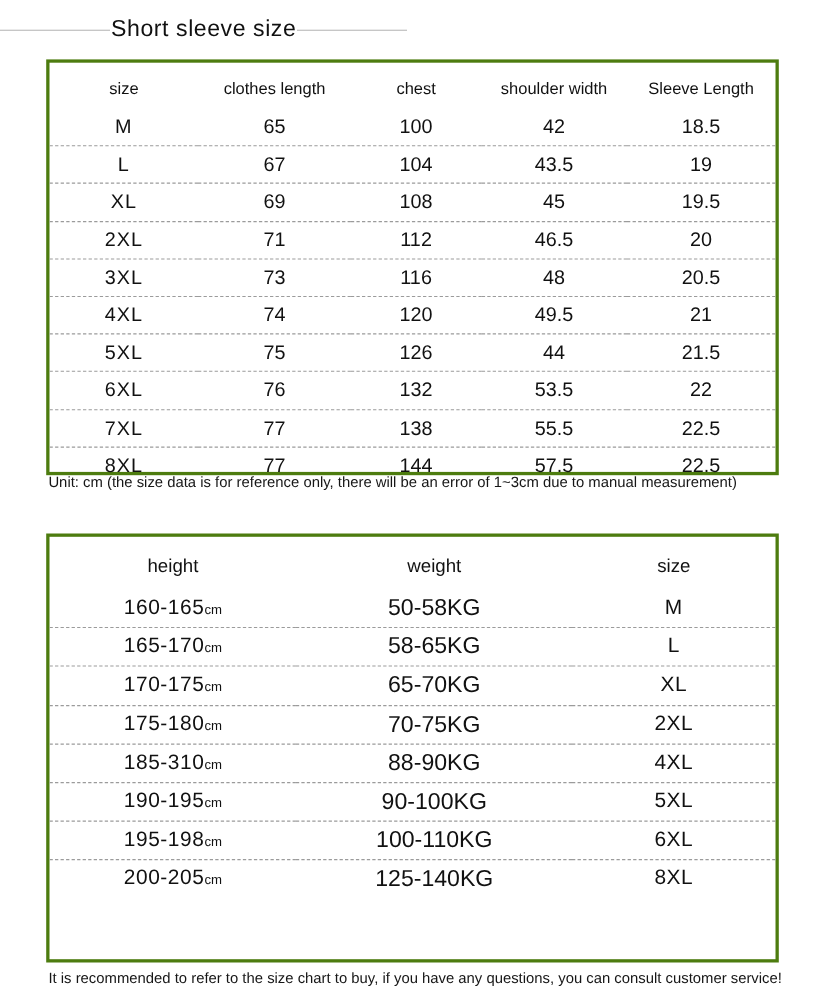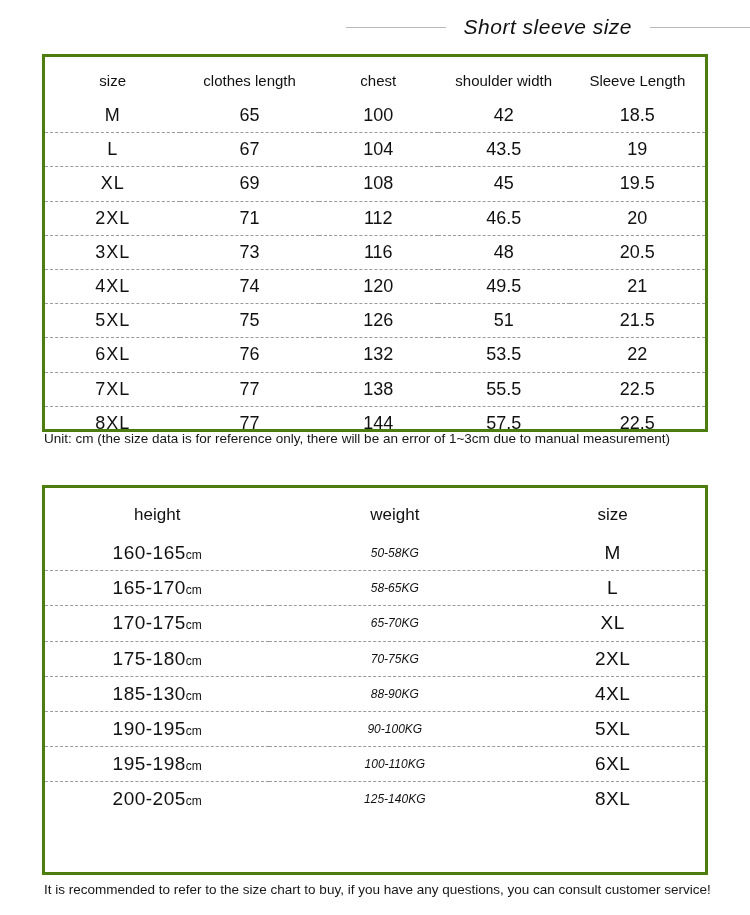--- a/index.html
+++ b/index.html
@@ -13,26 +13,25 @@
     font-family: "Liberation Sans", sans-serif;
     color: #1a1a1a;
     position: relative;
     overflow: hidden;
   }
 
   
   .title-row {
     display: flex;
     align-items: center;
-    justify-content: flex-end;
-    gap: 18px;
+    justify-content: flex-start;
+    gap: 1px;
     padding-top: 12px;
     height: 42px;
     box-sizing: border-box;
-    font-style: italic;
   }
   .title-rule {
     width: 100px;
     height: 1px;
     background: #b9b9b9;
   }
   .title-text {
     font-size: 21px;
     letter-spacing: 0.5px;
     color: #111;
@@ -129,21 +128,21 @@
   #fit-table .col-size   { width: 28%; }
 
   .h-val {
     font-size: 19px;
     letter-spacing: 0.5px;
   }
   .h-unit {
     font-size: 12px;
     letter-spacing: 0;
   }
-  .w-val { font-size: 12px; font-style: italic; }
+  .w-val { font-size: 21px; }
   .s-val { font-size: 19px; letter-spacing: 0.5px; }
 </style>
 </head>
 <body>
 
 <div class="title-row">
   <div class="title-rule"></div>
   <div class="title-text">Short sleeve size</div>
   <div class="title-rule"></div>
 </div>
@@ -199,21 +198,21 @@
           <td class="col-size sz">4XL</td>
           <td class="col-length">74</td>
           <td class="col-chest">120</td>
           <td class="col-shoulder">49.5</td>
           <td class="col-sleeve">21</td>
         </tr>
         <tr class="dashed-sep">
           <td class="col-size sz">5XL</td>
           <td class="col-length">75</td>
           <td class="col-chest">126</td>
-          <td class="col-shoulder">51</td>
+          <td class="col-shoulder">44</td>
           <td class="col-sleeve">21.5</td>
         </tr>
         <tr class="dashed-sep">
           <td class="col-size sz">6XL</td>
           <td class="col-length">76</td>
           <td class="col-chest">132</td>
           <td class="col-shoulder">53.5</td>
           <td class="col-sleeve">22</td>
         </tr>
         <tr class="dashed-sep">
@@ -260,21 +259,21 @@
           <td class="col-height"><span class="h-val">170-175</span><span class="h-unit">cm</span></td>
           <td class="col-weight w-val">65-70KG</td>
           <td class="col-size s-val">XL</td>
         </tr>
         <tr class="dashed-sep">
           <td class="col-height"><span class="h-val">175-180</span><span class="h-unit">cm</span></td>
           <td class="col-weight w-val">70-75KG</td>
           <td class="col-size s-val">2XL</td>
         </tr>
         <tr class="dashed-sep">
-          <td class="col-height"><span class="h-val">185-130</span><span class="h-unit">cm</span></td>
+          <td class="col-height"><span class="h-val">185-310</span><span class="h-unit">cm</span></td>
           <td class="col-weight w-val">88-90KG</td>
           <td class="col-size s-val">4XL</td>
         </tr>
         <tr class="dashed-sep">
           <td class="col-height"><span class="h-val">190-195</span><span class="h-unit">cm</span></td>
           <td class="col-weight w-val">90-100KG</td>
           <td class="col-size s-val">5XL</td>
         </tr>
         <tr class="dashed-sep">
           <td class="col-height"><span class="h-val">195-198</span><span class="h-unit">cm</span></td>

